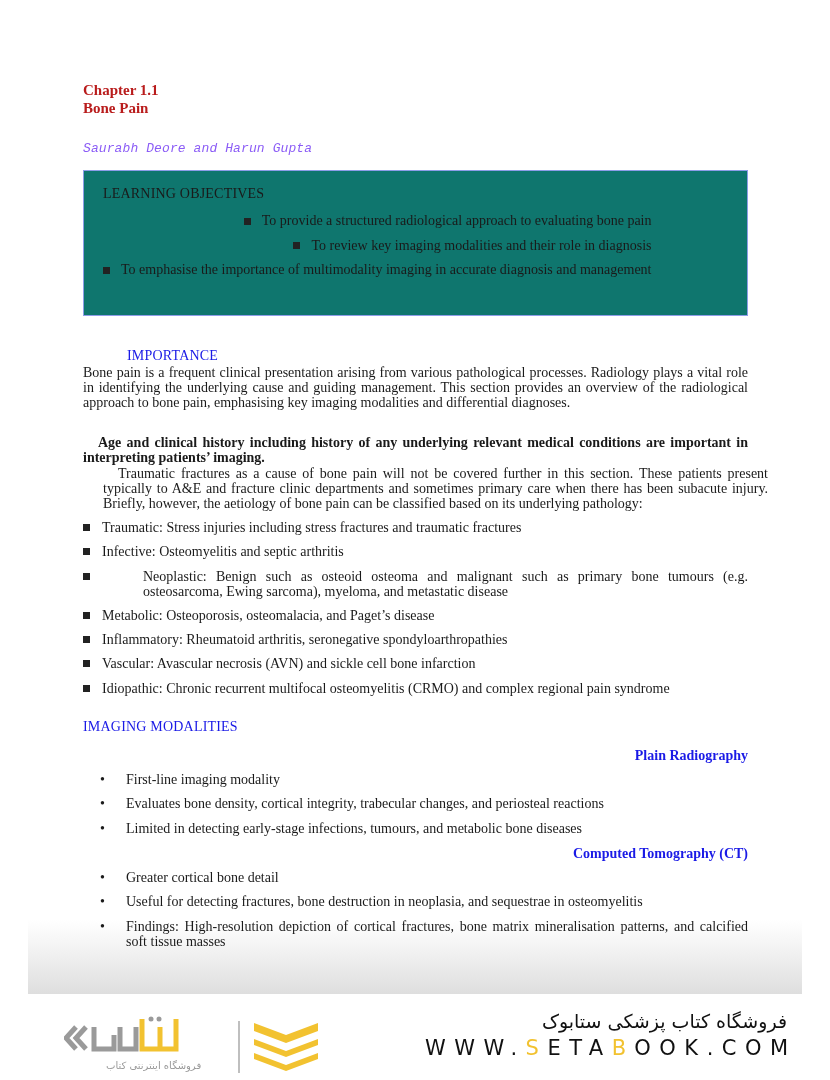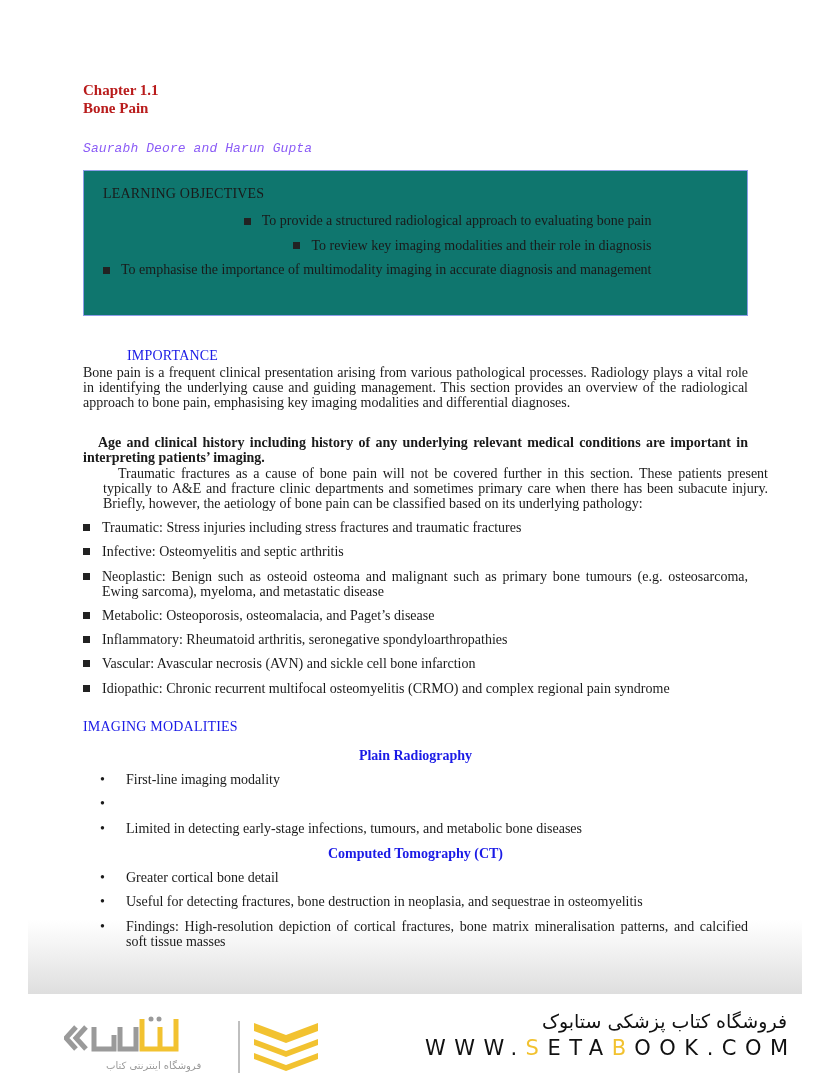--- a/index.html
+++ b/index.html
@@ -50,21 +50,21 @@
     }
     .para.bold { font-weight: bold; text-indent: 15px; }
     .para.indent { text-indent: 15px; }
 
     .cause-list { position: absolute; left: 83px; top: 520px; width: 665px; list-style: none; }
     .cause-list li { display: flex; font-size: 14px; line-height: 15px; margin-bottom: 9.3px; }
     .cause-list li .sq { margin-top: 4px; margin-right: 12px; }
     .cause-list li span.txt { display: block; }
 
     .sub-head {
-      position: absolute; left: 83px; width: 665px; text-align: center;
+      position: absolute; left: 83px; width: 665px; text-align: right;
       font-size: 14px; color: #1a1ae6; font-weight: bold;
     }
 
     .dot-list { position: absolute; left: 100px; width: 648px; list-style: none; }
     .dot-list li { display: flex; font-size: 14px; line-height: 15px; margin-bottom: 9.3px; }
     .dot { flex: none; width: 26px; font-size: 14px; }
 
     .footer-logo { position: absolute; left: 64px; top: 1013px; width: 270px; height: 62px; text-align: right; }
     .footer-right { position: absolute; left: 425px; top: 1010px; width: 370px; }
     .footer-fa {
@@ -113,21 +113,21 @@
   <li>
       <span class="sq"></span>
       <span class="txt">Traumatic: Stress injuries including stress fractures and traumatic fractures</span>
     </li>
   <li>
       <span class="sq"></span>
       <span class="txt">Infective: Osteomyelitis and septic arthritis</span>
     </li>
   <li>
       <span class="sq"></span>
-      <span class="txt" style="text-align:justify;">Neoplastic: Benign such as osteoid osteoma and malignant such as primary bone tumours (e.g. osteosarcoma, Ewing sarcoma), myeloma, and metastatic disease</span>
+      <span class="txt" style="text-align:justify;margin-left:41px;">Neoplastic: Benign such as osteoid osteoma and malignant such as primary bone tumours (e.g. osteosarcoma, Ewing sarcoma), myeloma, and metastatic disease</span>
     </li>
   <li>
       <span class="sq"></span>
       <span class="txt">Metabolic: Osteoporosis, osteomalacia, and Paget’s disease</span>
     </li>
   <li>
       <span class="sq"></span>
       <span class="txt">Inflammatory: Rheumatoid arthritis, seronegative spondyloarthropathies</span>
     </li>
   <li>
@@ -143,20 +143,21 @@
 <div class="section-head" style="top:719px;">IMAGING MODALITIES</div>
 
 <div class="sub-head" style="top:748px;">Plain Radiography</div>
 <ul class="dot-list" style="top:772px;">
   <li>
       <span class="dot">•</span>
       <span>First-line imaging modality</span>
     </li>
   <li>
       <span class="dot">•</span>
+      <span>Evaluates bone density, cortical integrity, trabecular changes, and periosteal reactions</span>
     </li>
   <li>
       <span class="dot">•</span>
       <span>Limited in detecting early-stage infections, tumours, and metabolic bone diseases</span>
     </li>
 </ul>
 
 <div class="sub-head" style="top:846px;">Computed Tomography (CT)</div>
 <ul class="dot-list" style="top:870px;">
   <li>

